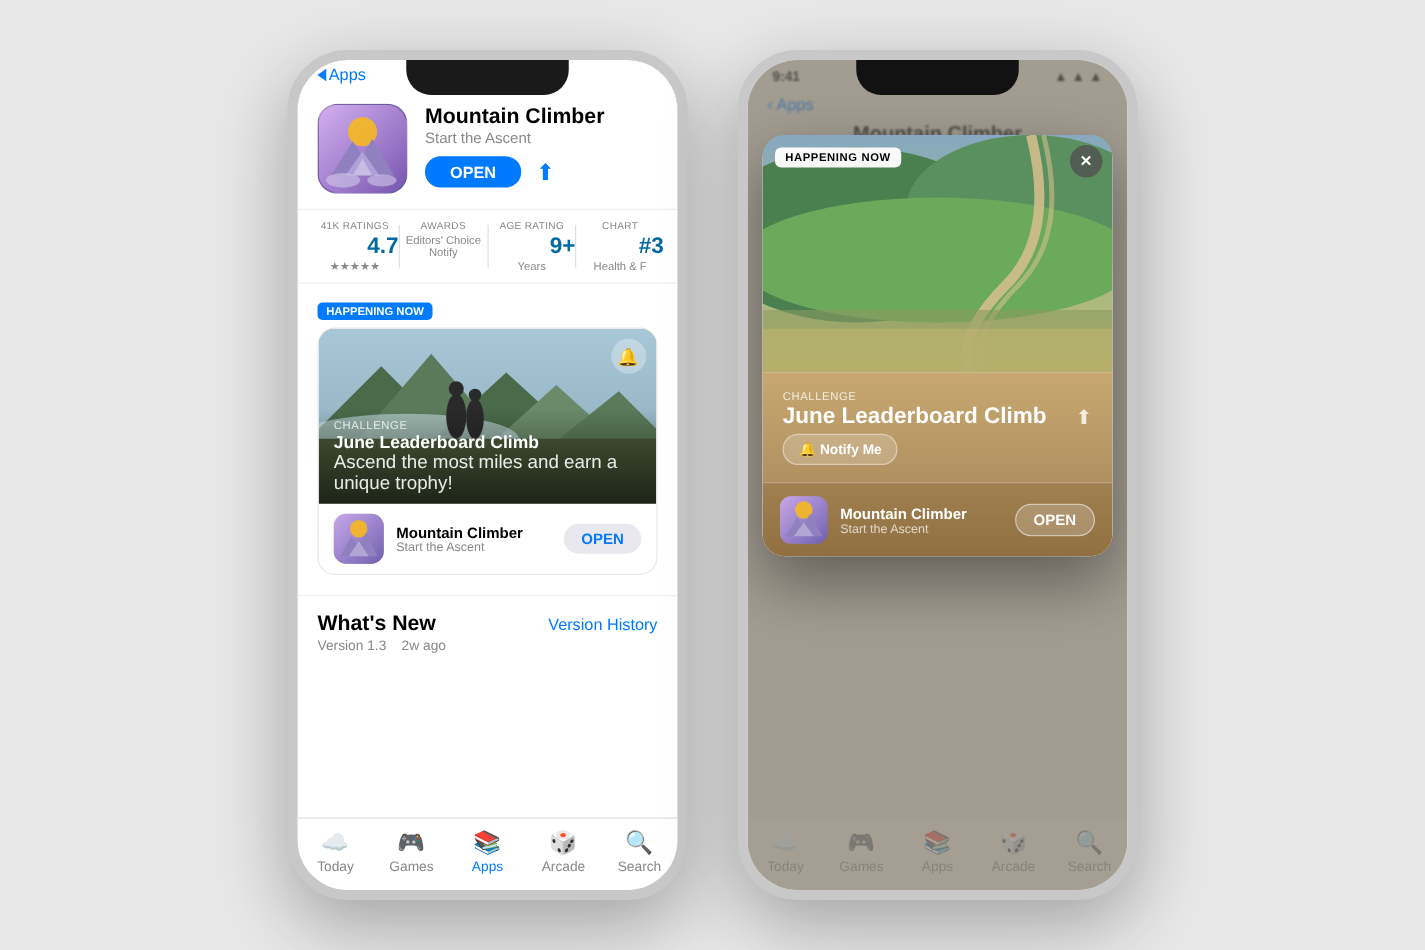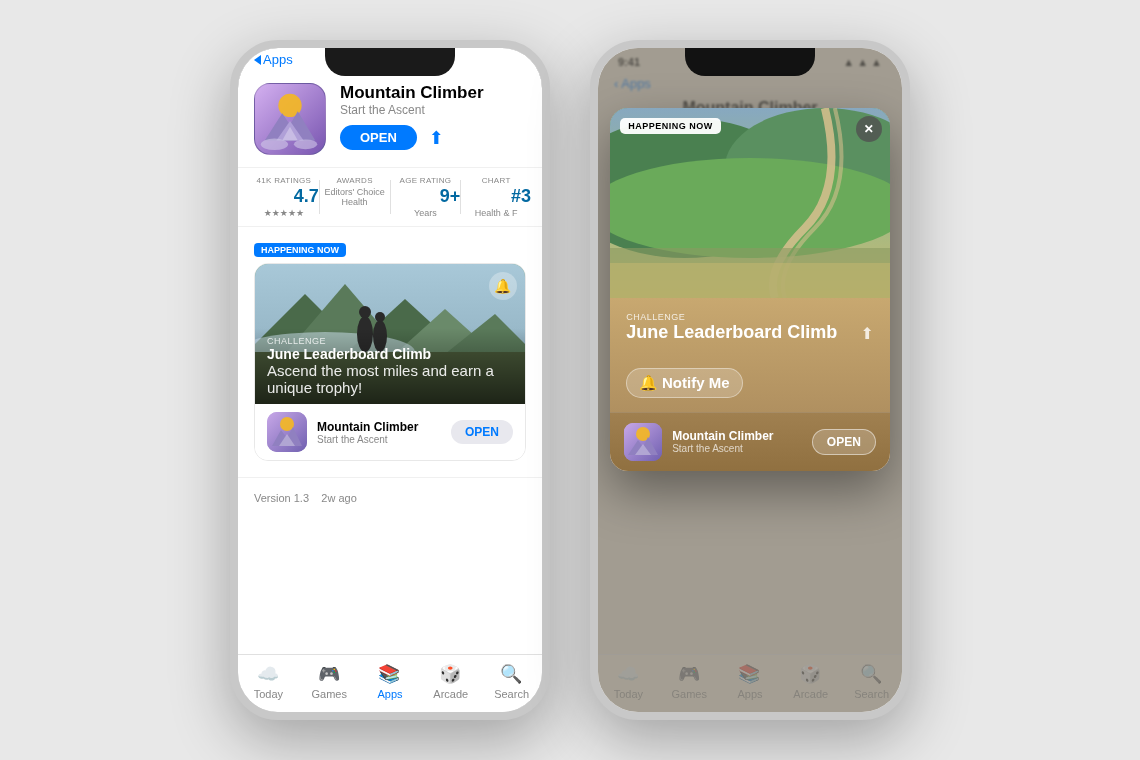--- a/index.html
+++ b/index.html
@@ -414,23 +414,23 @@
     }
     .modal-notify-btn {
       display: inline-flex;
       align-items: center;
       gap: 5px;
       background: rgba(255,255,255,0.2);
       color: #fff;
       border: 1px solid rgba(255,255,255,0.4);
       border-radius: 16px;
       padding: 5px 12px;
-      font-size: 15px;
+      font-size: 11px;
       font-weight: 600;
-      margin-top: 24px;
+      margin-top: 3px;
       cursor: pointer;
       text-align: right;
     }
     .modal-footer {
       display: flex;
       align-items: center;
       padding: 10px 14px;
       gap: 10px;
       background: linear-gradient(180deg, #a08050 0%, #907040 100%);
       border-top: 1px solid rgba(255,255,255,0.2);
@@ -513,21 +513,21 @@
     <div class="ratings-row">
       <div class="rating-item">
         <div class="rating-label">41K RATINGS</div>
         <div class="rating-value">4.7</div>
         <div class="stars">★★★★★</div>
       </div>
       <div class="rating-divider"></div>
       <div class="rating-item">
         <div class="rating-label">AWARDS</div>
         <div class="rating-sub" style="font-size:9px;color:#888;margin-top:2px;">Editors' Choice</div>
-        <div class="rating-sub">Health</div>
+        <div class="rating-sub">Notify</div>
       </div>
       <div class="rating-divider"></div>
       <div class="rating-item">
         <div class="rating-label">AGE RATING</div>
         <div class="rating-value">9+</div>
         <div class="rating-sub">Years</div>
       </div>
       <div class="rating-divider"></div>
       <div class="rating-item">
         <div class="rating-label">CHART</div>
@@ -599,20 +599,24 @@
           <div class="mini-app-info">
             <div class="mini-app-name">Mountain Climber</div>
             <div class="mini-app-sub">Start the Ascent</div>
           </div>
           <button class="mini-open-btn">OPEN</button>
         </div>
       </div>
     </div>
 
     <div class="whats-new">
+      <div class="version-history-row">
+        <span class="section-title">What's New</span>
+        <span class="section-link">Version History</span>
+      </div>
       <div class="version-info">
         <span>Version 1.3</span>
         &nbsp;&nbsp;
         <span>2w ago</span>
       </div>
     </div>
 
     <div class="tab-bar" style="position:absolute;bottom:0;left:0;right:0;">
       <div class="tab-item">
         <span class="tab-icon">☁️</span>

